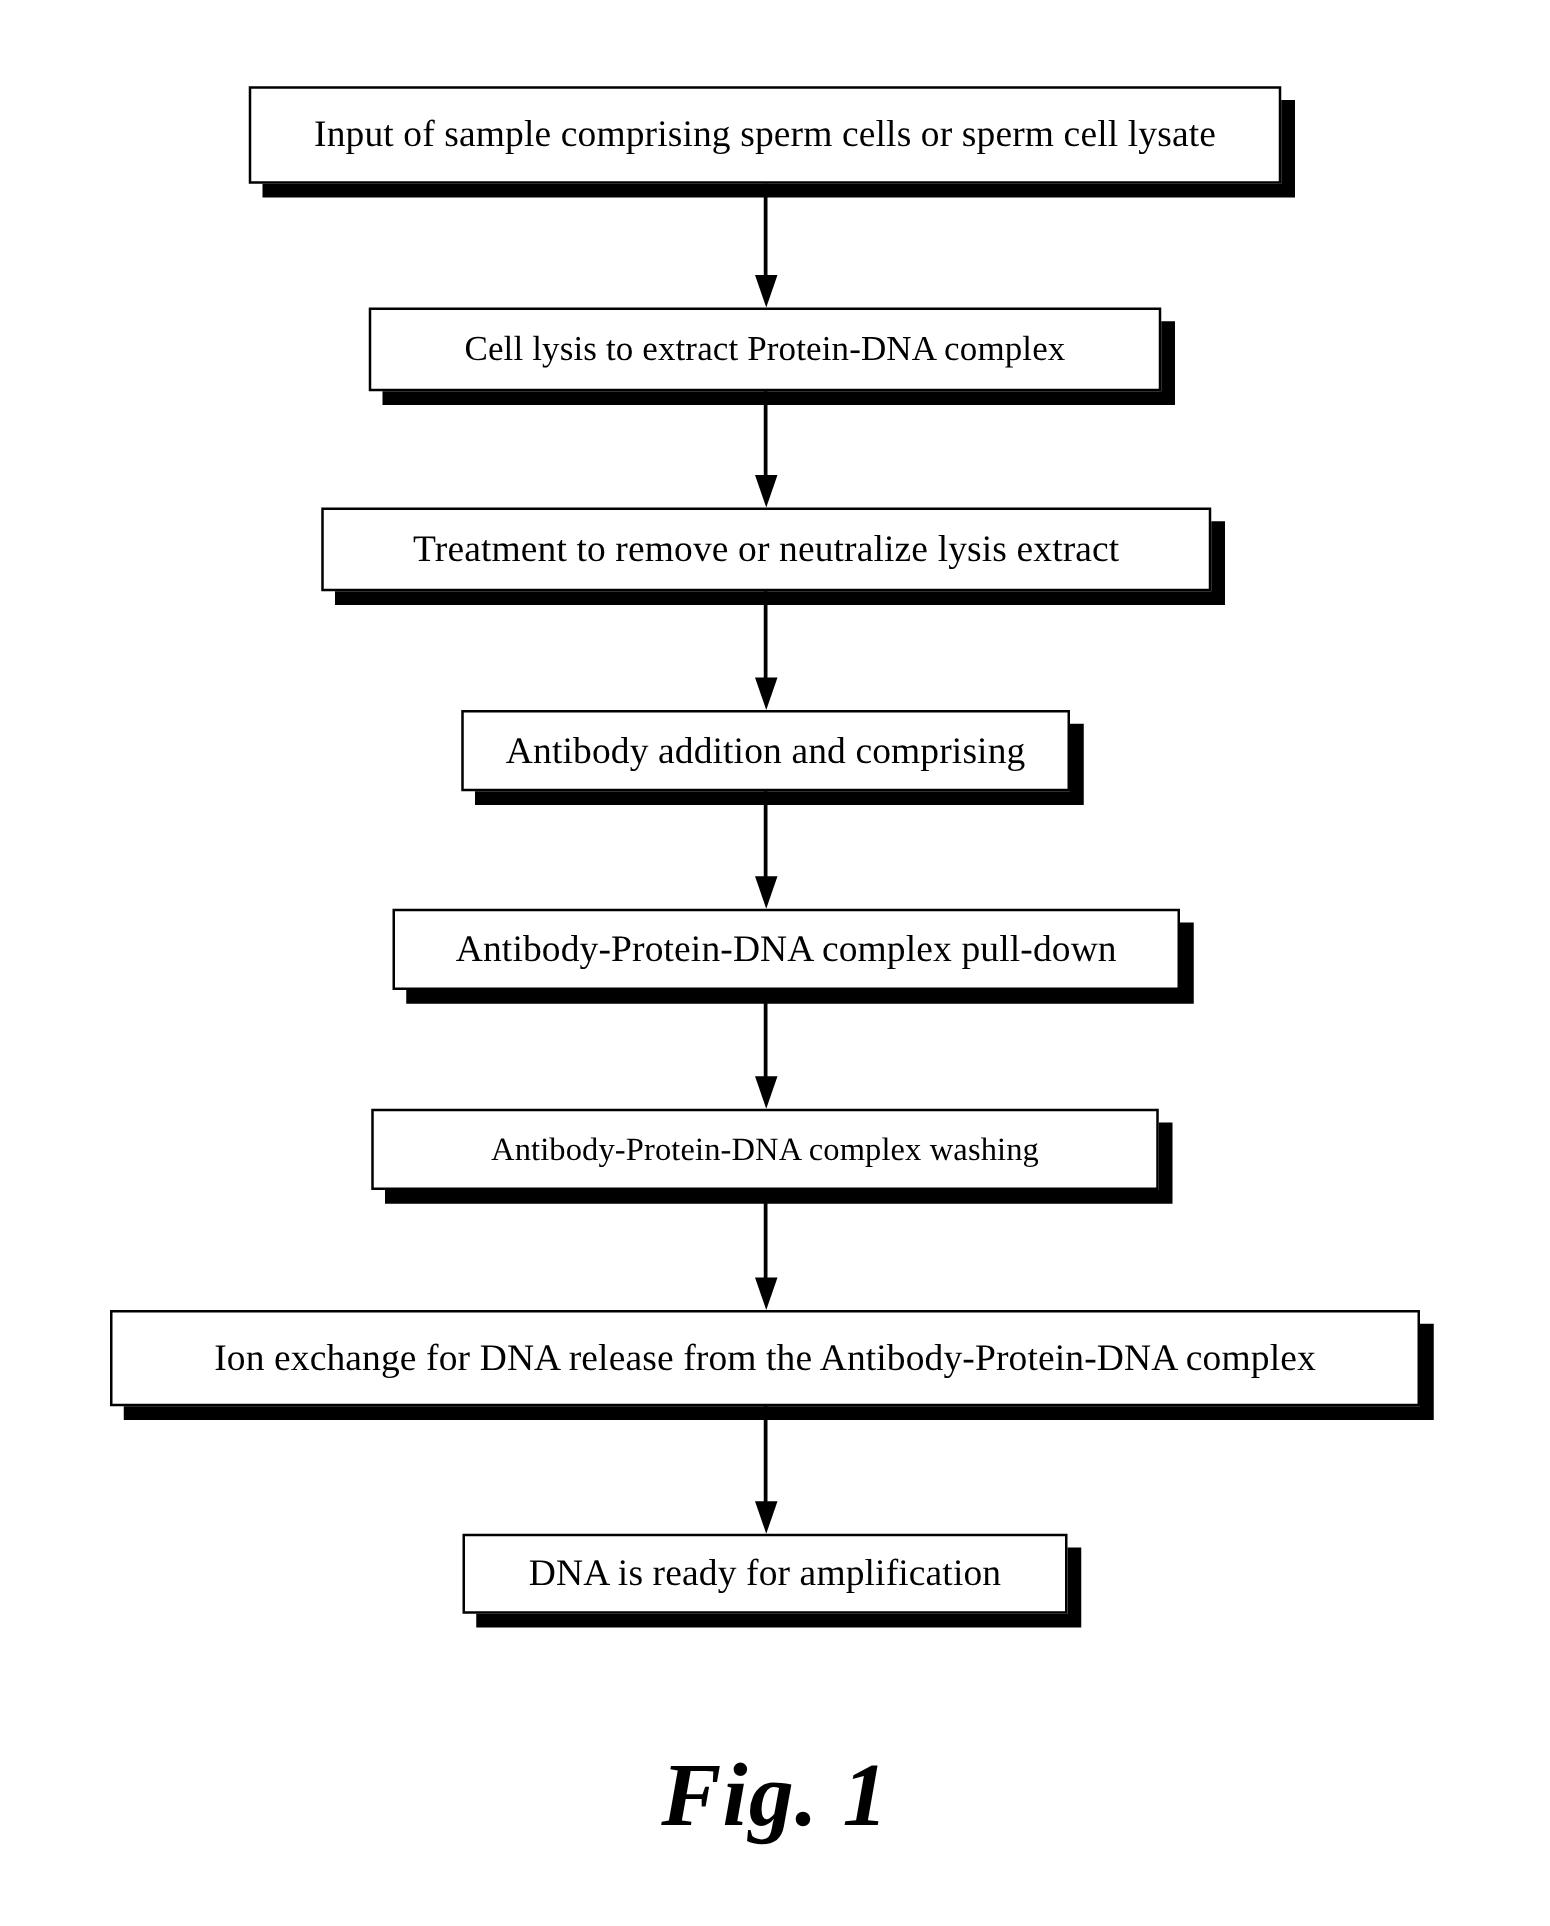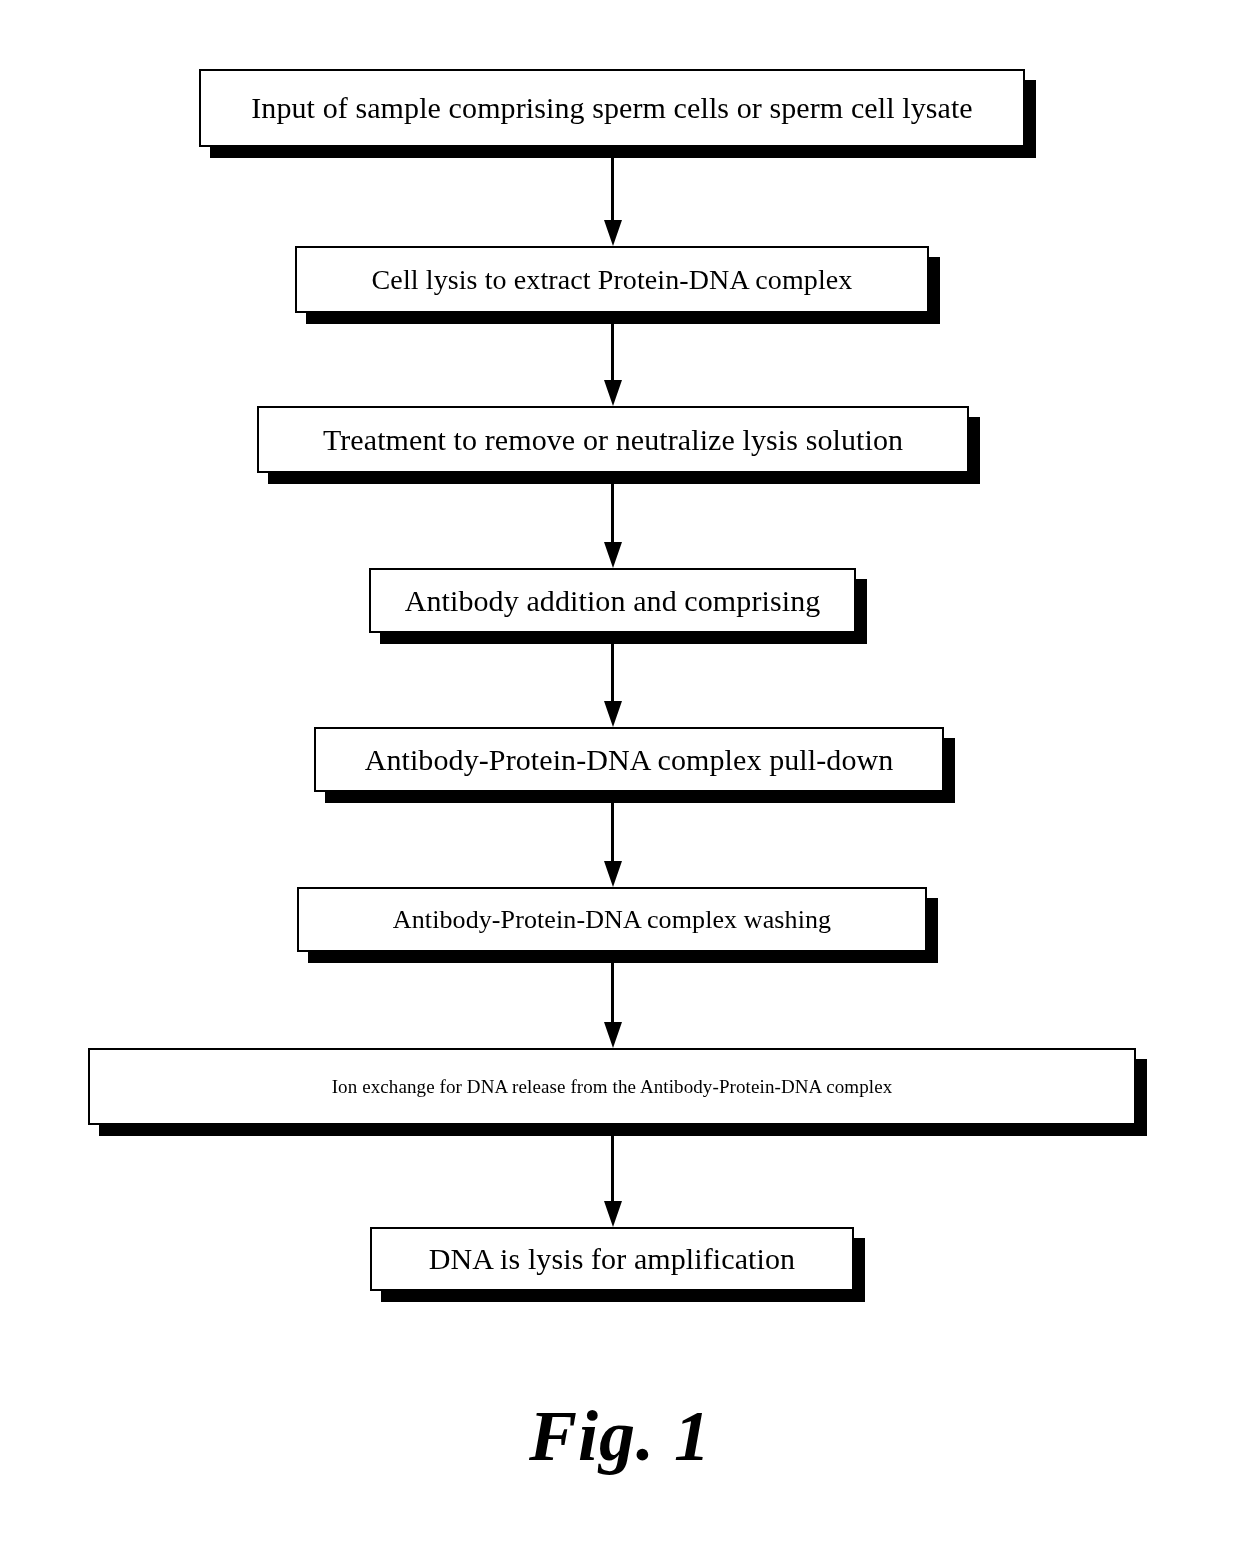--- a/index.html
+++ b/index.html
@@ -87,36 +87,36 @@
 <div id="figure-canvas">
 
   <div id="nodes-layer">
       <div class="node" style="left: 199px; top: 69px; width: 826px; height: 78px;">
         <span class="node-label" style="font-size: 30px;">Input of sample comprising sperm cells or sperm cell lysate</span>
       </div>
       <div class="node" style="left: 295px; top: 246px; width: 634px; height: 67px;">
         <span class="node-label" style="font-size: 28px;">Cell lysis to extract Protein-DNA complex</span>
       </div>
       <div class="node" style="left: 257px; top: 406px; width: 712px; height: 67px;">
-        <span class="node-label" style="font-size: 30px;">Treatment to remove or neutralize lysis solution</span>
+        <span class="node-label" style="font-size: 30px;">Treatment to remove or neutralize lysis extract</span>
       </div>
       <div class="node" style="left: 369px; top: 568px; width: 487px; height: 65px;">
         <span class="node-label" style="font-size: 30px;">Antibody addition and comprising</span>
       </div>
       <div class="node" style="left: 314px; top: 727px; width: 630px; height: 65px;">
         <span class="node-label" style="font-size: 30px;">Antibody-Protein-DNA complex pull-down</span>
       </div>
       <div class="node" style="left: 297px; top: 887px; width: 630px; height: 65px;">
         <span class="node-label" style="font-size: 26px;">Antibody-Protein-DNA complex washing</span>
       </div>
       <div class="node" style="left: 88px; top: 1048px; width: 1048px; height: 77px;">
-        <span class="node-label" style="font-size: 19px;">Ion exchange for DNA release from the Antibody-Protein-DNA complex</span>
+        <span class="node-label" style="font-size: 30px;">Ion exchange for DNA release from the Antibody-Protein-DNA complex</span>
       </div>
       <div class="node" style="left: 370px; top: 1227px; width: 484px; height: 64px;">
-        <span class="node-label" style="font-size: 30px;">DNA is lysis for amplification</span>
+        <span class="node-label" style="font-size: 30px;">DNA is ready for amplification</span>
       </div>
     </div>
 
   <div id="connectors-layer">
       <div class="connector" style="left: 600px; top: 147px; height: 99px;">
         <div class="shaft" style="height: 77px;"></div>
         <div class="head"></div>
       </div>
       <div class="connector" style="left: 600px; top: 313px; height: 93px;">
         <div class="shaft" style="height: 71px;"></div>

